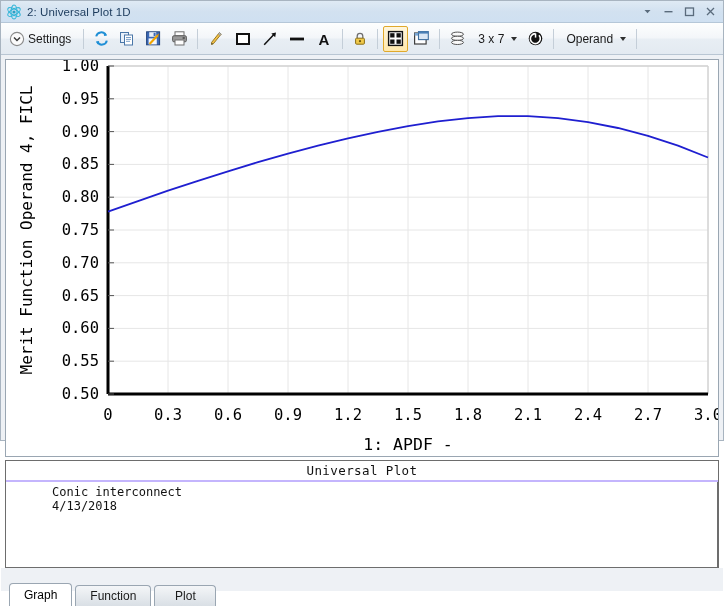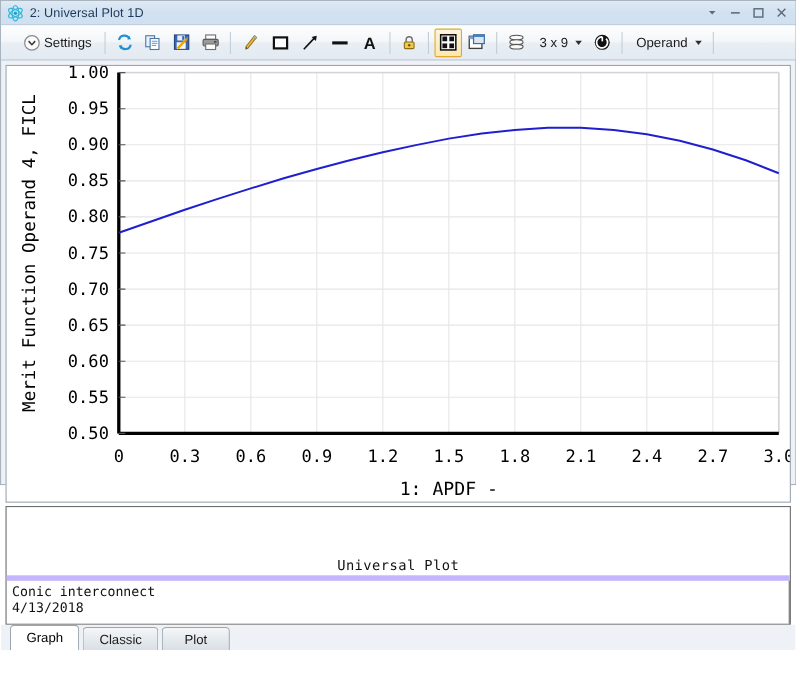--- a/index.html
+++ b/index.html
@@ -66,21 +66,21 @@
   }
 
   
   .toolbar {
     height: 32px;
     min-height: 32px;
     background: linear-gradient(to bottom, #fdfefe 0%, #f3f6f9 48%, #e8eef4 52%, #e3eaf1 100%);
     border-bottom: 1px solid #b9c6d3;
     display: flex;
     align-items: center;
-    padding: 0 16px;
+    padding: 0 4px;
     box-sizing: border-box;
     gap: 1px;
   }
   .tb-item {
     height: 26px;
     display: flex;
     align-items: center;
     padding: 0 3px;
     border: 1px solid transparent;
     border-radius: 2px;
@@ -135,32 +135,32 @@
     background: #ffffff;
     border: 1px solid #6d6d6d;
     box-sizing: border-box;
     display: flex;
     flex-direction: column;
     font-family: "DejaVu Sans Mono", monospace;
   }
   .footer-title {
     height: 19px;
     min-height: 19px;
-    border-bottom: 5px solid #c4b5fd;
+    border-bottom: 2px solid #c4b5fd;
     display: flex;
     align-items: center;
     justify-content: center;
     font-size: 12.5px;
     color: #111;
     letter-spacing: .4px;
-    margin-top: 43px;
   }
   .footer-body {
     flex: 1 1 auto;
     display: flex;
+    padding-left: 41px;
   }
   .footer-left {
     flex: 1 1 auto;
     border-right: 1px solid #6d6d6d;
     padding: 3px 5px;
     box-sizing: border-box;
     font-size: 12px;
     line-height: 14px;
     color: #111;
   }
@@ -206,21 +206,21 @@
     justify-content: center;
     padding: 0 14px;
     box-sizing: border-box;
     font-size: 12px;
     color: #1a1a1a;
     border: 1px solid #9aa6b2;
     border-bottom: none;
     border-radius: 4px 4px 0 0;
     background: linear-gradient(to bottom,#f4f6f8,#d9dfe5);
     position: relative;
-    top: 0;
+    top: 15px;
   }
   .tab.active {
     background: #ffffff;
     border-color: #9aa6b2;
     height: 23px;
     color: #000;
   }
 </style>
 </head>
 <body>
@@ -380,21 +380,21 @@
 
     <div class="tb-item">
       <svg class="ico" width="17" height="17" viewBox="0 0 17 17">
         <ellipse cx="8.5" cy="4.2" rx="6" ry="2.1" fill="#fafafa" stroke="#555" stroke-width="1"></ellipse>
         <ellipse cx="8.5" cy="8.3" rx="6" ry="2.1" fill="#fafafa" stroke="#555" stroke-width="1"></ellipse>
         <ellipse cx="8.5" cy="12.4" rx="6" ry="2.1" fill="#fafafa" stroke="#555" stroke-width="1"></ellipse>
       </svg>
     </div>
 
     <div class="tb-item">
-      <span class="tb-label">3 x 9</span>
+      <span class="tb-label">3 x 7</span>
       <span class="caret"></span>
     </div>
 
     <div class="tb-item">
       <svg class="ico" width="17" height="17" viewBox="0 0 17 17">
         <circle cx="8.5" cy="8.5" r="6.8" fill="#111"></circle>
         <path d="M8.5 3.6 A5 5 0 1 0 12 5.2" fill="none" stroke="#fff" stroke-width="1.6"></path>
         <rect x="7.8" y="3.4" width="1.5" height="4.2" fill="#fff"></rect>
       </svg>
     </div>
@@ -494,20 +494,20 @@
         <div>4/13/2018</div>
       </div>
     </div>
   </div>
 
   <div class="tabbar">
     <div class="tab active">
       <span>Graph</span>
     </div>
     <div class="tab">
-      <span>Classic</span>
+      <span>Function</span>
     </div>
     <div class="tab">
       <span>Plot</span>
     </div>
   </div>
 
 </div>
 
 </body></html>

